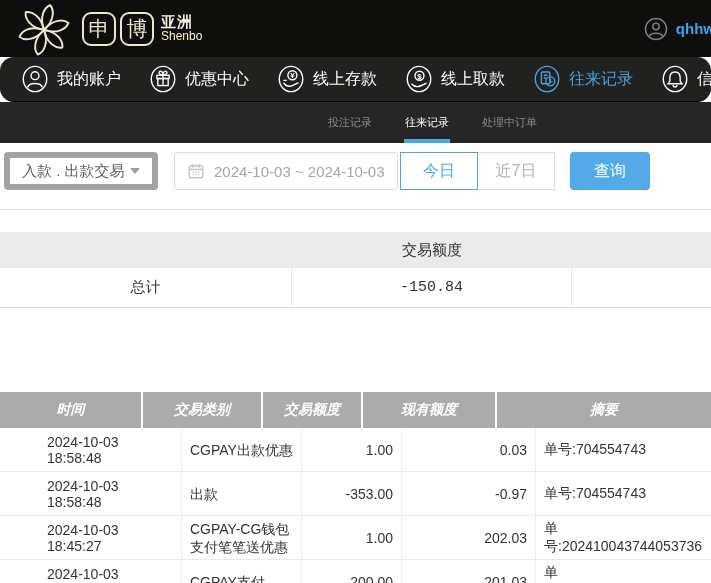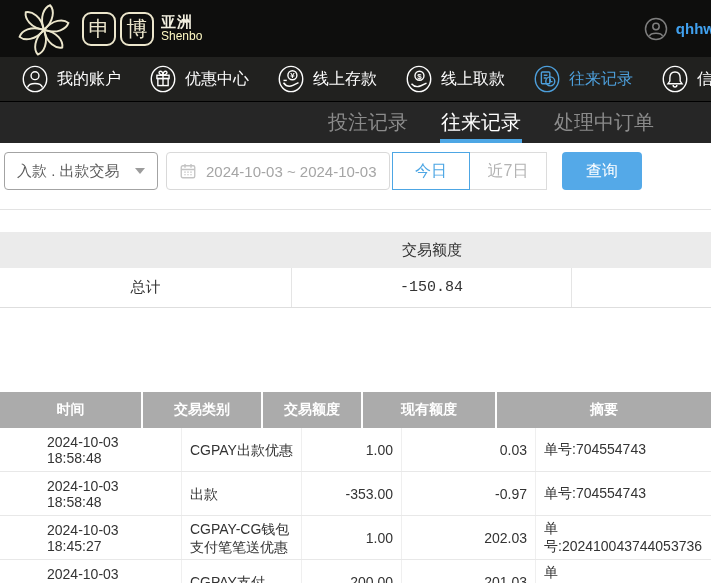--- a/index.html
+++ b/index.html
@@ -14,59 +14,59 @@
   .char-box { width:34px; height:34px; border:2px solid #ece6cc; border-radius:9px; color:#ece6cc;
     font-size:21px; display:flex; align-items:center; justify-content:center; margin-right:4px; }
   .brand-stack { display:flex; flex-direction:column; line-height:1.15; margin-left:3px; }
   .brand-cn { color:#f3f0e0; font-size:15px; font-weight:bold; letter-spacing:1px; }
   .brand-en { color:#fef9c3; font-size:12px; }
   .user { position:absolute; right:-4px; top:0; height:100%; display:flex; align-items:center; gap:8px; }
   .user-avatar { width:24px; height:24px; color:#7e7e7e; }
   .user-name { color:#41a1ef; font-size:15px; font-weight:bold; white-space:nowrap; }
 
   
-  .nav { height:45px; background:#21211f; display:flex; align-items:center; padding-left:20px; gap:27px; overflow:hidden; border-bottom:1px solid #000; }
+  .nav { height:45px; background:#21211f; display:flex; align-items:center; padding-left:20px; gap:27px; overflow:hidden; border-bottom:1px solid #000;border-radius:14px; }
   .nav-item { display:flex; align-items:center; gap:7px; color:#fdfdfd; font-size:16px; white-space:nowrap; flex-shrink:0; cursor:pointer; }
   .nav-item .nicon { width:30px; height:30px; }
   .nav-item.active { color:#4d9fdb; }
 
   
   .subtabs { height:41px; background:#262626; display:flex; padding-left:328px; gap:33px; overflow:hidden; }
-  .subtab { color:#8b8b8b; font-size:20px; position:relative; white-space:nowrap; display:flex; align-items:center; cursor:pointer; }
+  .subtab { color:#8b8b8b; font-size:11px; position:relative; white-space:nowrap; display:flex; align-items:center; cursor:pointer; }
   .subtab.active { color:#fff; }
   .subtab.active::after { content:""; position:absolute; left:-1px; right:-1px; bottom:0; height:4px; background:#4da6e4; }
 
   
   .filter-bar { height:67px; border-bottom:1px solid #e3e3e3; display:flex; align-items:flex-start; padding:9px 0 0 4px; }
-  .select-box { width:154px; height:38px; border:1px solid #a3a3a3; border-radius:4px; display:flex; align-items:center;
+  .select-box { width:154px; height:38px; border:6px solid #a3a3a3; border-radius:4px; display:flex; align-items:center;
     justify-content:space-between; padding:0 12px; color:#5c5c5c; font-size:15px; background:#fff; cursor:pointer; flex-shrink:0; }
   .caret { width:0; height:0; border-left:5px solid transparent; border-right:5px solid transparent; border-top:6px solid #9c9c9c; }
   .date-box { width:224px; height:38px; border:1px solid #d9d9d9; border-radius:4px; display:flex; align-items:center;
-    gap:9px; padding:0 12px; color:#a5a5a5; font-size:15px; margin-left:8px; background:#fff; cursor:pointer; flex-shrink:0; white-space:nowrap; }
+    gap:9px; padding:0 12px; color:#a5a5a5; font-size:15px; margin-left:16px; background:#fff; cursor:pointer; flex-shrink:0; white-space:nowrap; }
   .cal-icon { width:18px; height:18px; color:#c3c3c3; flex-shrink:0; }
   .quick-group { display:flex; margin-left:2px; flex-shrink:0; }
   .quick-btn { width:78px; height:38px; background:#fff; border:1px solid #dcdcdc; color:#b3b3b3; font-size:16px;
     display:flex; align-items:center; justify-content:center; cursor:pointer; position:relative; }
   .quick-btn + .quick-btn { margin-left:-1px; }
   .quick-btn.active { border-color:#4da6e4; color:#4da6e4; z-index:2; }
   .search-btn { margin-left:15px; width:80px; height:38px; background:#54a9e8; color:#fff; font-size:16px;
     border:none; border-radius:4px; display:flex; align-items:center; justify-content:center; cursor:pointer; flex-shrink:0; }
 
   
   .summary-table { margin-top:22px; color:#333; font-size:15px; }
   .summary-header { height:36px; background:#ebebeb; display:grid; grid-template-columns:292px 280px 1fr; align-items:center; }
   .summary-header .sh-cell { text-align:center; }
   .summary-row { height:40px; display:grid; grid-template-columns:292px 280px 1fr; border-bottom:1px solid #dedede;font-family:Liberation Mono, monospace; }
   .summary-row .s-cell { display:flex; align-items:center; justify-content:center; border-right:1px solid #e5e5e5; }
   .summary-row .s-cell:last-child { border-right:none; }
 
   
   .data-table { margin-top:84px; font-size:14px; color:#333; }
   .dt-header { display:grid; grid-template-columns:143px 120px 100px 134px 1fr; height:36px; background:#ababab; color:#fff; font-weight:bold; }
-  .dt-header .hcell { display:flex; align-items:center; justify-content:center; border-right:2px solid #fff; }
+  .dt-header .hcell { display:flex; align-items:center; justify-content:center; border-right:2px solid #fff;font-style:italic; }
   .dt-header .hcell:last-child { border-right:none;text-align:center; }
   .dt-row { display:grid; grid-template-columns:143px 120px 100px 134px 1fr; height:44px; border-bottom:1px solid #e8e8e8;padding-left:39px; }
   .dt-row .cell { padding:2px 8px; border-right:1px solid #efefef; display:flex; align-items:center; overflow:hidden; }
   .dt-row .cell:last-child { border-right:none; }
   .dt-row .cell.num { justify-content:flex-end; }
   .dt-row .cell.type { word-break:break-all; line-height:18px; }
 </style>
 </head>
 <body>
 

